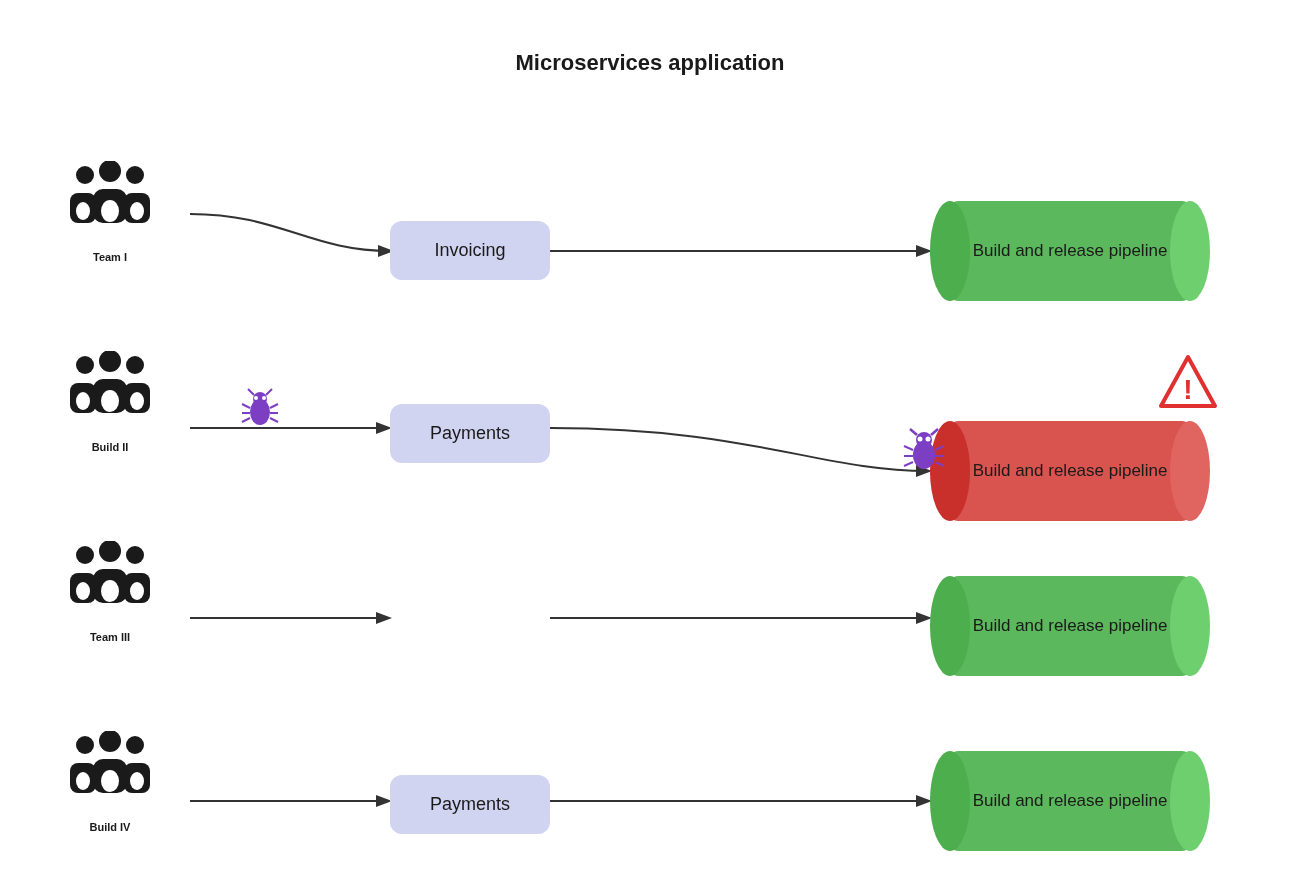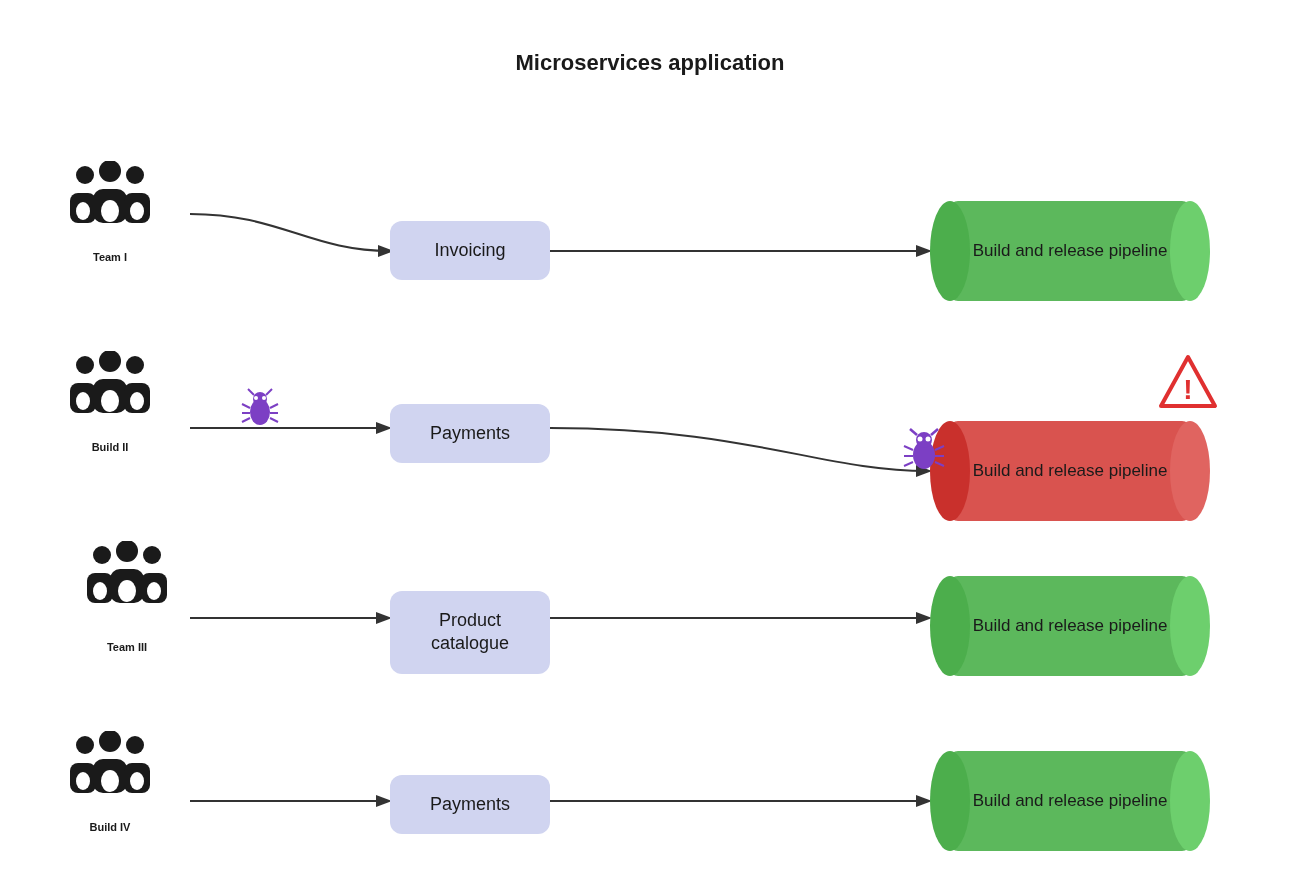--- a/index.html
+++ b/index.html
@@ -135,21 +135,21 @@
         <rect x="28" y="28" width="34" height="34" rx="10" fill="#1a1a1a"></rect>
         <rect x="59" y="32" width="26" height="30" rx="8" fill="#1a1a1a"></rect>
         <ellipse cx="18" cy="50" rx="7" ry="9" fill="white"></ellipse>
         <ellipse cx="45" cy="50" rx="9" ry="11" fill="white"></ellipse>
         <ellipse cx="72" cy="50" rx="7" ry="9" fill="white"></ellipse>
       </svg>
     </div>
     <div class="team-label">Build II</div>
   </div>
 
-  <div class="team-group" style="top:455px; left:82px;gap:10px;">
+  <div class="team-group" style="top:455px; left:65px;">
     <div class="team-icon">
       <svg viewBox="0 0 90 80" fill="none" xmlns="http://www.w3.org/2000/svg">
         <circle cx="20" cy="14" r="9" fill="#1a1a1a"></circle>
         <circle cx="45" cy="10" r="11" fill="#1a1a1a"></circle>
         <circle cx="70" cy="14" r="9" fill="#1a1a1a"></circle>
         <rect x="5" y="32" width="26" height="30" rx="8" fill="#1a1a1a"></rect>
         <rect x="28" y="28" width="34" height="34" rx="10" fill="#1a1a1a"></rect>
         <rect x="59" y="32" width="26" height="30" rx="8" fill="#1a1a1a"></rect>
         <ellipse cx="18" cy="50" rx="7" ry="9" fill="white"></ellipse>
         <ellipse cx="45" cy="50" rx="9" ry="11" fill="white"></ellipse>
@@ -174,23 +174,20 @@
       </svg>
     </div>
     <div class="team-label">Build IV</div>
   </div>
 
   <div class="service-box" style="top:135px; left:390px;">
     <span>Invoicing</span>
   </div>
   <div class="service-box" style="top:318px; left:390px;">
     <span>Payments</span>
-  </div>
-  <div class="service-box" style="top:505px; left:390px;">
-    <span>Product catalogue</span>
   </div>
   <div class="service-box" style="top:689px; left:390px;">
     <span>Payments</span>
   </div>
 
   <div style="position:absolute; top:115px; left:930px; width:280px; height:100px;">
     <svg width="280" height="100" viewBox="0 0 280 100">
       <rect x="20" y="0" width="240" height="100" rx="8" fill="#5cb85c"></rect>
       <ellipse cx="20" cy="50" rx="20" ry="50" fill="#4cae4c"></ellipse>
       <ellipse cx="260" cy="50" rx="20" ry="50" fill="#6dcf6d"></ellipse>

